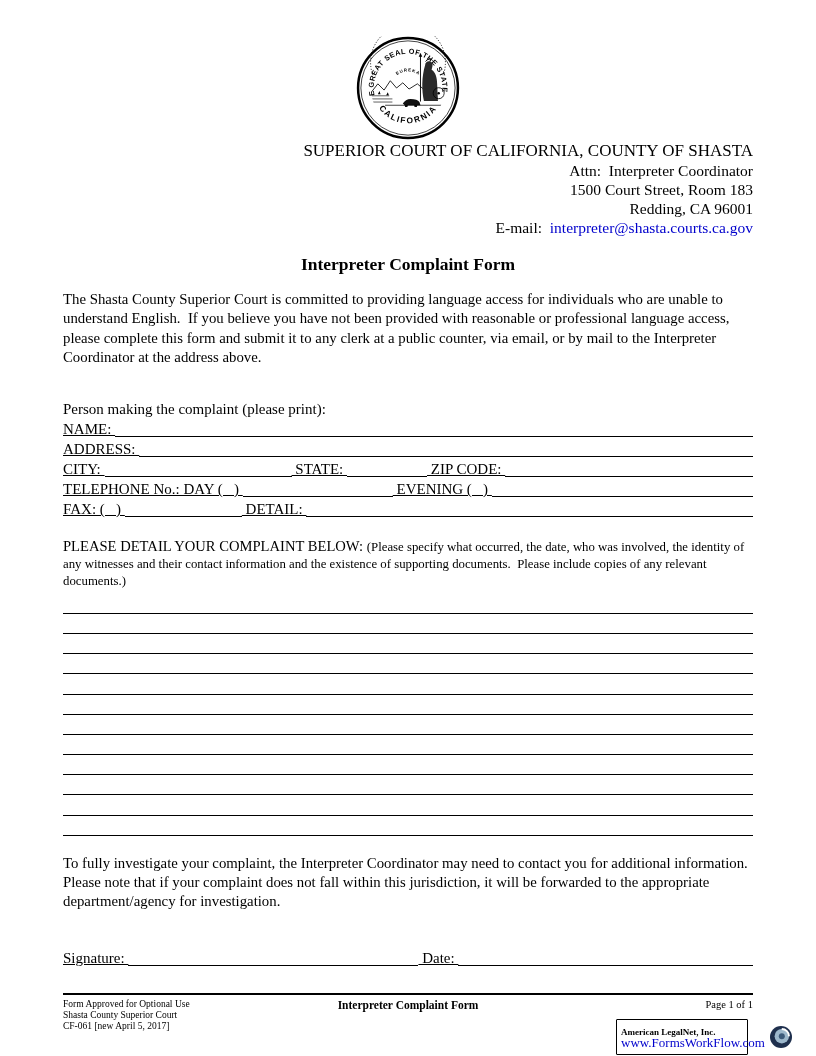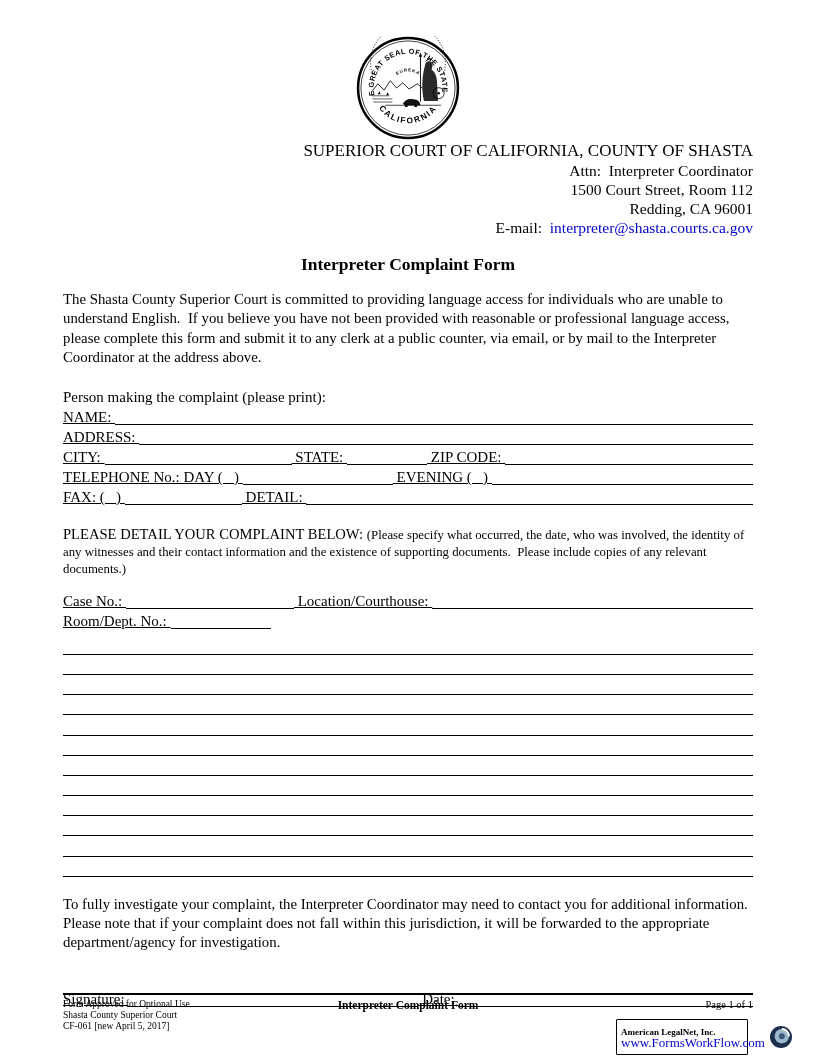--- a/index.html
+++ b/index.html
@@ -18,21 +18,21 @@
   .court-name{font-size:17px;line-height:21px;}
   .hdr-line{font-size:15.5px;line-height:19px;}
   .email-line{font-size:15.5px;line-height:19px;}
   a.link, .link{color:#0000cc;cursor:pointer;}
 
   .form-title{text-align:center;font-weight:bold;font-size:17.5px;margin-top:17px;}
 
   .para{font-size:14.8px;line-height:19.3px;margin-top:15px;}
 
   
-  .sect-head{font-size:15px;margin-top:20px;line-height:20px;}
+  .sect-head{font-size:15px;margin-top:32px;line-height:20px;}
   .frow{display:flex;font-size:15px;line-height:20px;height:20px;text-decoration:underline;}
   .frow .lbl{white-space:pre;}
   .fill{border-bottom:1px solid #000;margin-bottom:2px;}
   .grow{flex:1;}
   .w150{width:150px;}
   .w185{width:187px;}
   .w80{width:80px;}
   .w115{width:117px;}
   .w168{width:168px;}
   .w100{width:100px;}
@@ -117,21 +117,21 @@
         <path d="M 45 65 q 2.5 -4.5 7.5 -4.5 q 6.5 0 8.5 3 l 1 3 l -3 0 l -0.5 1.8 l -2.2 0 l -0.4 -1.8 h -6 l -0.5 1.8 l -2.2 0 l -0.4 -1.8 z" fill="#111"></path>
 
         <line x1="28" y1="66.6" x2="82" y2="66.6" stroke="#000" stroke-width="0.7"></line>
       </g>
     </svg>
   </div>
 
   <div class="hdr-block">
     <div class="court-name">SUPERIOR COURT OF CALIFORNIA, COUNTY OF SHASTA</div>
     <div class="hdr-line pre">Attn:  Interpreter Coordinator</div>
-    <div class="hdr-line">1500 Court Street, Room 112</div>
+    <div class="hdr-line">1500 Court Street, Room 183</div>
     <div class="hdr-line">Redding, CA 96001</div>
     <div class="email-line"><span class="pre">E-mail:  </span><a class="link">interpreter@shasta.courts.ca.gov</a></div>
   </div>
 
   <div class="form-title">Interpreter Complaint Form</div>
 
   <div class="para pre">The Shasta County Superior Court is committed to providing language access for individuals who are unable to understand English.  If you believe you have not been provided with reasonable or professional language access, please complete this form and submit it to any clerk at a public counter, via email, or by mail to the Interpreter Coordinator at the address above.</div>
 
   <div class="sect-head">Person making the complaint (please print):</div>
 
@@ -159,32 +159,20 @@
   </div>
   <div class="frow">
     <span class="lbl">FAX: (   ) </span>
     <span class="fill w115"></span>
     <span class="lbl"> DETAIL: </span>
     <span class="fill grow"></span>
   </div>
 
   <div class="detail-head"><span class="pre">PLEASE DETAIL YOUR COMPLAINT BELOW: </span><span class="detail-note pre">(Please specify what occurred, the date, who was involved, the identity of any witnesses and their contact information and the existence of supporting documents.  Please include copies of any relevant documents.)</span></div>
 
-  <div class="case-block">
-    <div class="frow">
-      <span class="lbl">Case No.: </span>
-      <span class="fill w168"></span>
-      <span class="lbl"> Location/Courthouse: </span>
-      <span class="fill grow"></span>
-    </div>
-    <div class="frow">
-      <span class="lbl">Room/Dept. No.: </span>
-      <span class="fill w100"></span>
-    </div>
-  </div>
 
   <div class="lines-block">
       <div class="rule"></div>
       <div class="rule"></div>
       <div class="rule"></div>
       <div class="rule"></div>
       <div class="rule"></div>
       <div class="rule"></div>
       <div class="rule"></div>
       <div class="rule"></div>

